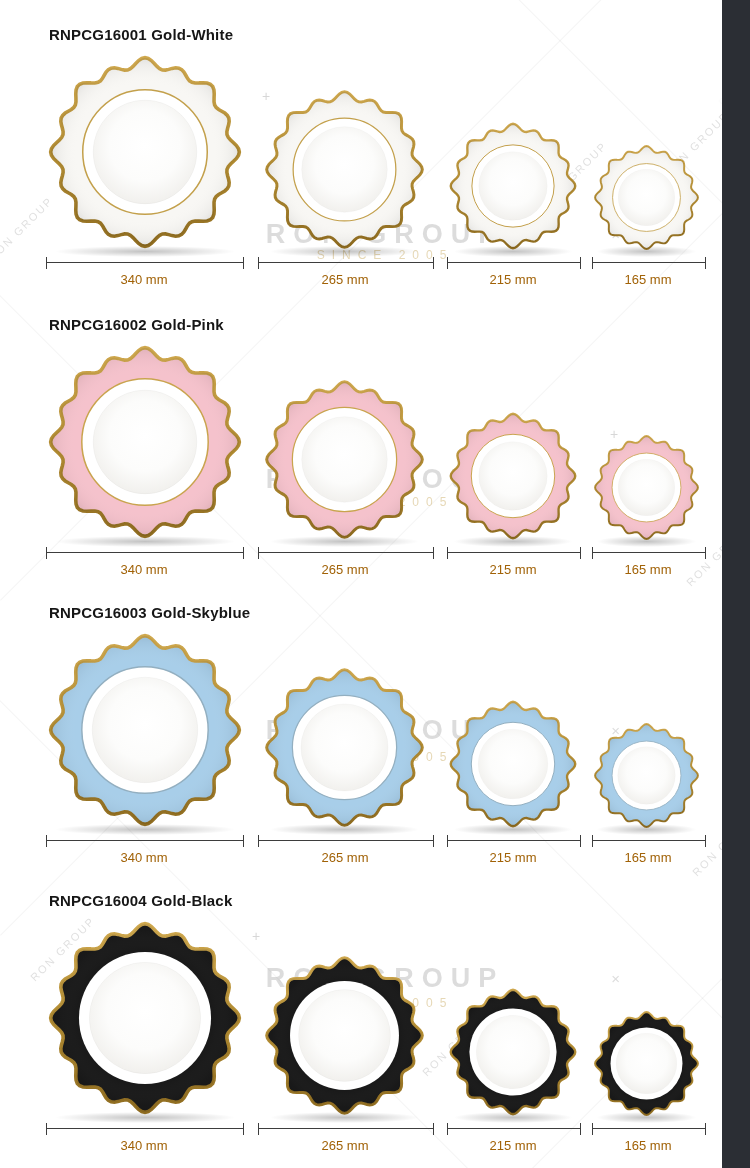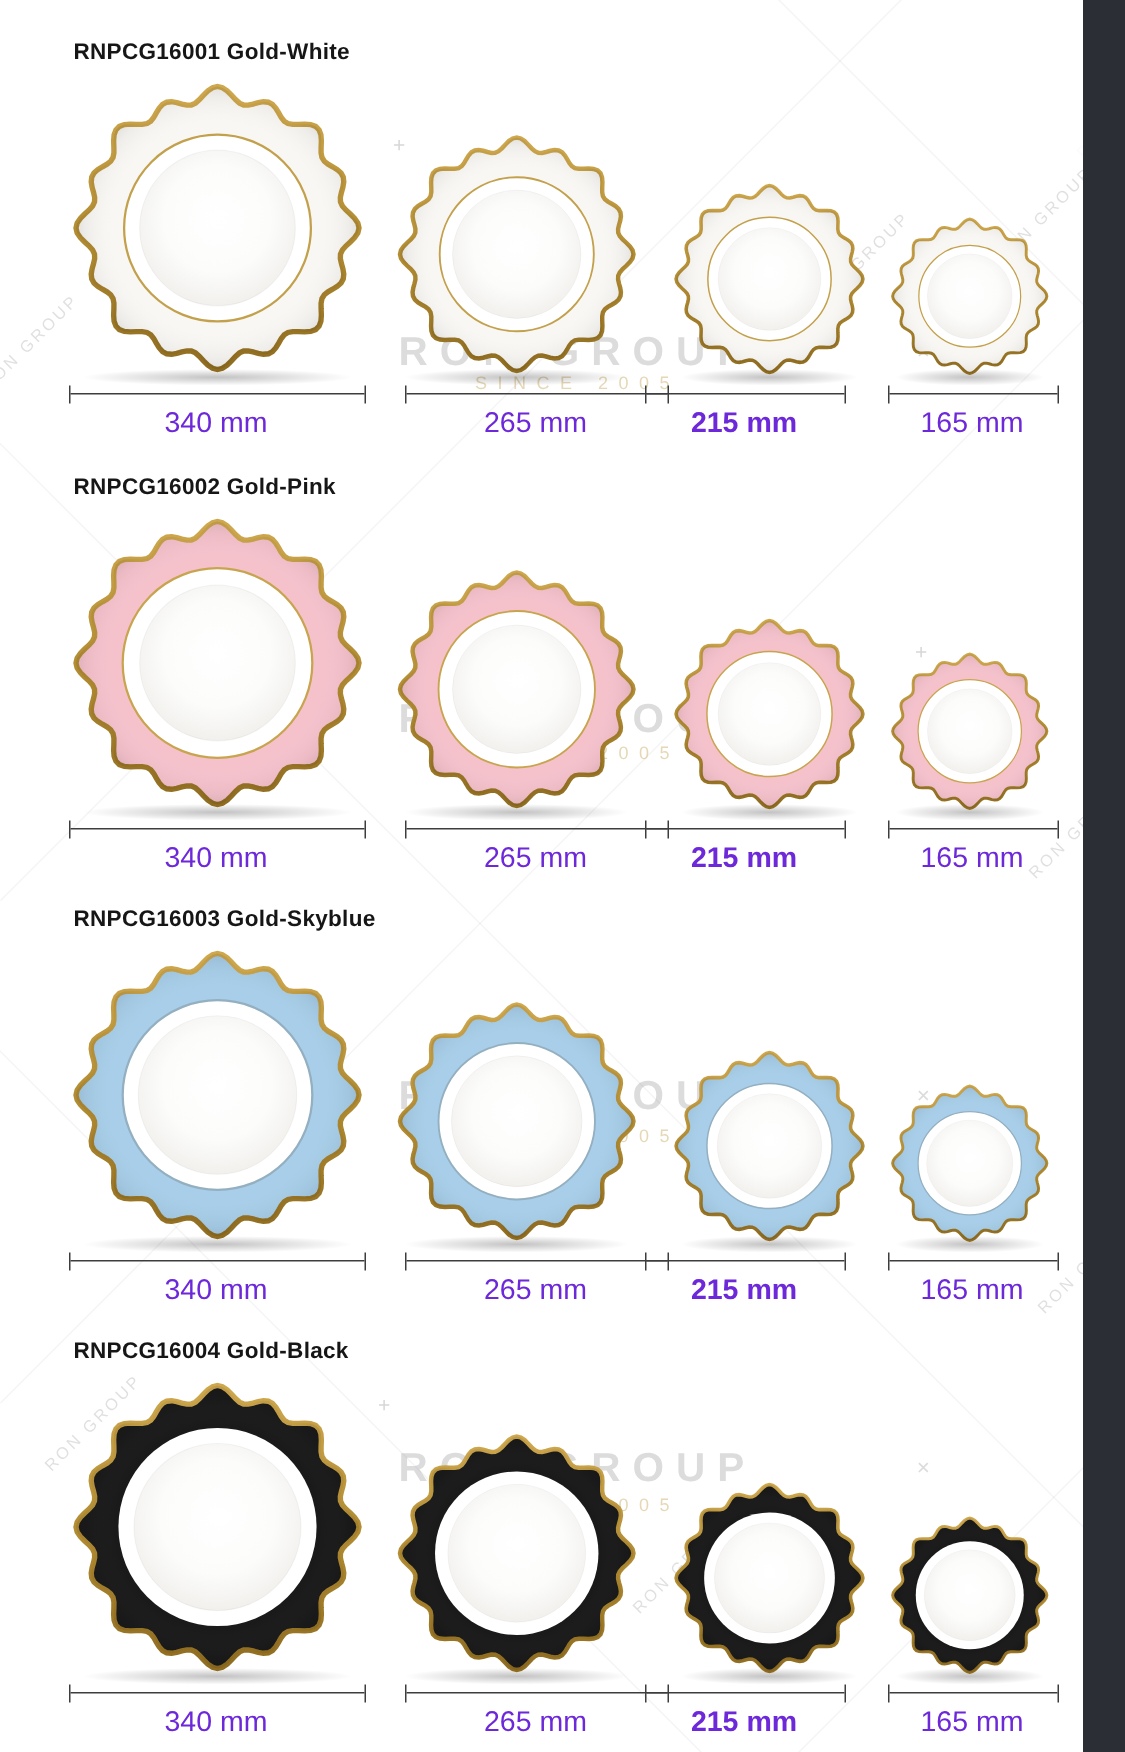--- a/index.html
+++ b/index.html
@@ -31,23 +31,23 @@
   .plate svg{position:absolute;left:0;top:0;width:100%;height:100%;}
   .pshadow{position:absolute;left:5%;right:5%;bottom:-5px;height:11px;
            background:radial-gradient(closest-side,rgba(0,0,0,0.24),rgba(0,0,0,0) 100%);}
   .c1{left:45px;width:200px;height:200px;}
   .c2{left:262px;width:165px;height:165px;}
   .c3{left:447px;width:132px;height:132px;}
   .c4{left:592px;width:109px;height:109px;}
   .ruler{position:absolute;top:231px;height:12px;border-left:1px solid #3d3d3d;
          border-right:1px solid #3d3d3d;}
   .ruler::before{content:"";position:absolute;left:0;right:0;top:5px;border-top:1px solid #3d3d3d;}
-  .mm{position:absolute;top:246px;text-align:center;font-size:19px;color:#6d28d9;}
-  .r1{left:46px;width:196px;} .r2{left:270px;width:174px;}
-  .r3{left:430px;width:132px;font-weight:bold;} .r4{left:592px;width:112px;}
+  .mm{position:absolute;top:246px;text-align:center;font-size:13px;color:#a16207;}
+  .r1{left:46px;width:196px;} .r2{left:258px;width:174px;}
+  .r3{left:447px;width:132px;} .r4{left:592px;width:112px;}
 </style>
 </head>
 <body>
 
 <div class="page">
 
   <svg width="0" height="0" style="position:absolute">
     <defs>
       <linearGradient id="goldEdge" x1="0" y1="0" x2="0" y2="1">
         <stop offset="0" stop-color="#cfa84e"></stop>

